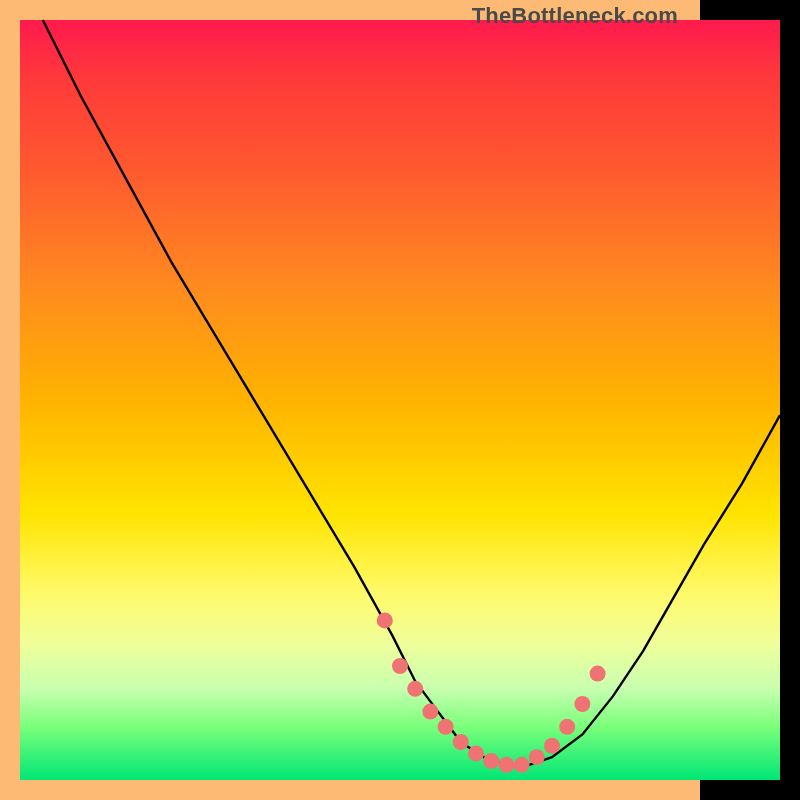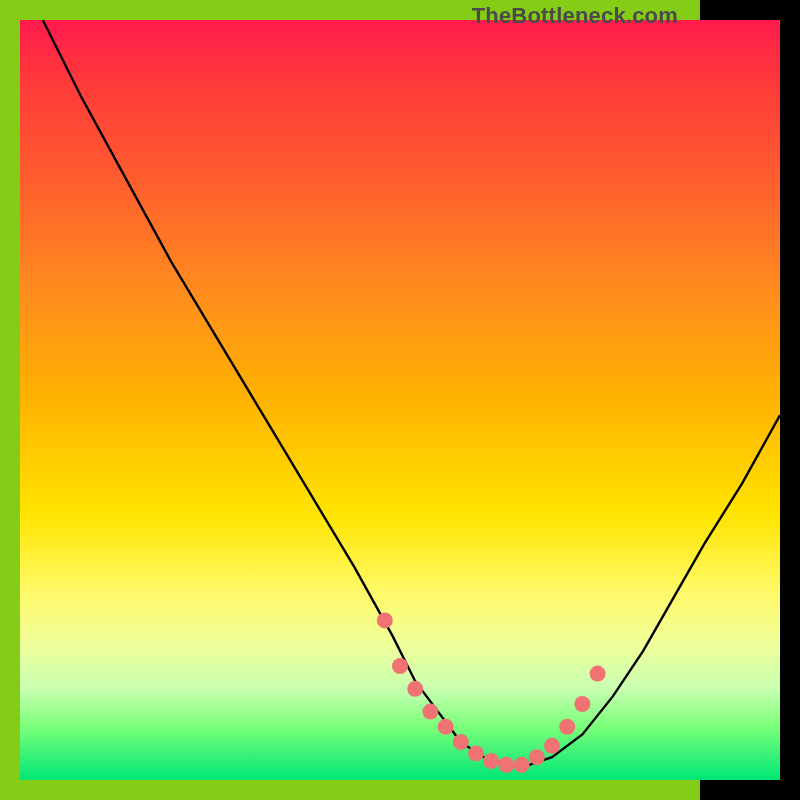--- a/index.html
+++ b/index.html
@@ -8,21 +8,21 @@
     width: 800px;
     height: 800px;
     background: #000;
     overflow: hidden;
     font-family: Arial, Helvetica, sans-serif;
   }
   .frame {
     position: relative;
     width: 700px;
     height: 800px;
-    background: #84cc16;
+    background: #fdba74;
   }
   .plot-area {
     position: absolute;
     left: 20px;
     top: 20px;
     width: 760px;
     height: 760px;
     
     background: linear-gradient(
       to bottom,

